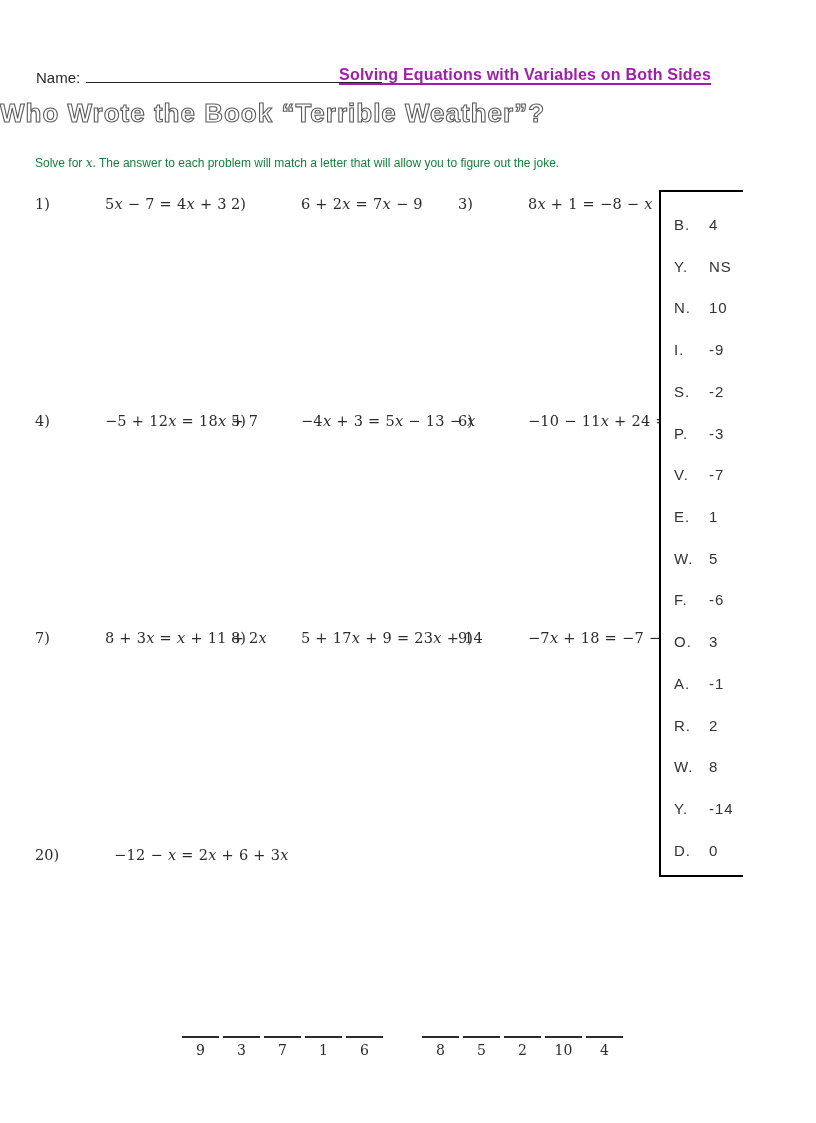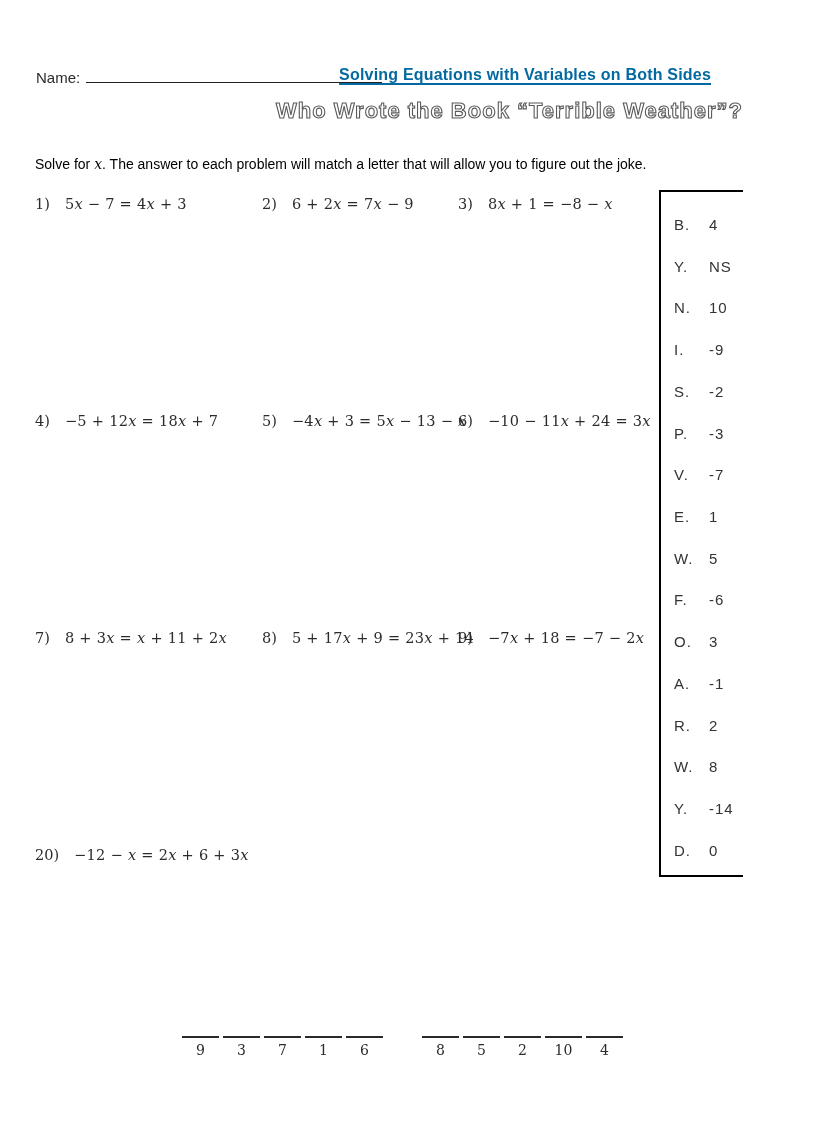--- a/index.html
+++ b/index.html
@@ -9,48 +9,48 @@
   }
 
   
   .name-row { position:absolute; left:36px; top:68px; font-size:15px; color:#2a2a2a; }
   .name-line {
     display:inline-block; width:296px; height:14px; margin-left:6px;
     border-bottom:1.5px solid #222; vertical-align:baseline;
   }
   .ws-title {
     position:absolute; top:66px; right:32px;
-    font-size:16px; font-weight:bold; color:#0369a1;
+    font-size:16px; font-weight:bold; color:#a21caf;
     text-decoration:underline; text-decoration-thickness:2px; text-underline-offset:3px;
     letter-spacing:0.2px; white-space:nowrap;
   }
 
   
   .joke-title {
-    position:absolute; top:98px; left:0; width:100%; text-align:right;
-    font-size:22px; font-weight:bold; letter-spacing:1px; color:#6a6a6a;
+    position:absolute; top:98px; left:0; width:100%; text-align:left;
+    font-size:26px; font-weight:bold; letter-spacing:1px; color:#6a6a6a;
     white-space:nowrap;
   }
   @supports (-webkit-text-stroke: 1px #555) {
     .joke-title { color:#ffffff; -webkit-text-stroke:1.1px #5a5a5a; }
   }
 
-  .instructions { position:absolute; left:35px; top:156px; font-size:14px; color:#000000; }
+  .instructions { position:absolute; left:35px; top:156px; font-size:12px; color:#15803d; }
 
   
   .prob {
     position:absolute; font-family:"DejaVu Serif", serif;
     font-size:14.5px; color:#2b2b2b; white-space:nowrap;
   }
   .prob .pnum { margin-right:15px; }
-  .prob .peq  { letter-spacing:0.3px; }
+  .prob .peq  { letter-spacing:0.3px;margin-left:40px; }
   .vx { font-family:"DejaVu Serif", serif; font-style:italic; }
 
   .r1 { top:196px; } .r2 { top:413px; } .r3 { top:630px;text-align:right; } .r4 { top:847px; }
-  .c1 { left:35px; } .c2 { left:262px; } .c3 { left:458px; }
+  .c1 { left:35px; } .c2 { left:231px; } .c3 { left:458px; }
 
   
   .key-box {
     position:absolute; left:659px; top:190px; width:132px; height:687px;
     border:2.5px solid #000; box-sizing:border-box; background:#fff;
     display:flex; flex-direction:column; justify-content:space-between;
     padding:24px 4px 16px 13px;
   }
   .key-row { display:flex; align-items:baseline; font-size:15px; color:#333; letter-spacing:1px; }
   .key-letter { display:inline-block; width:35px; }

